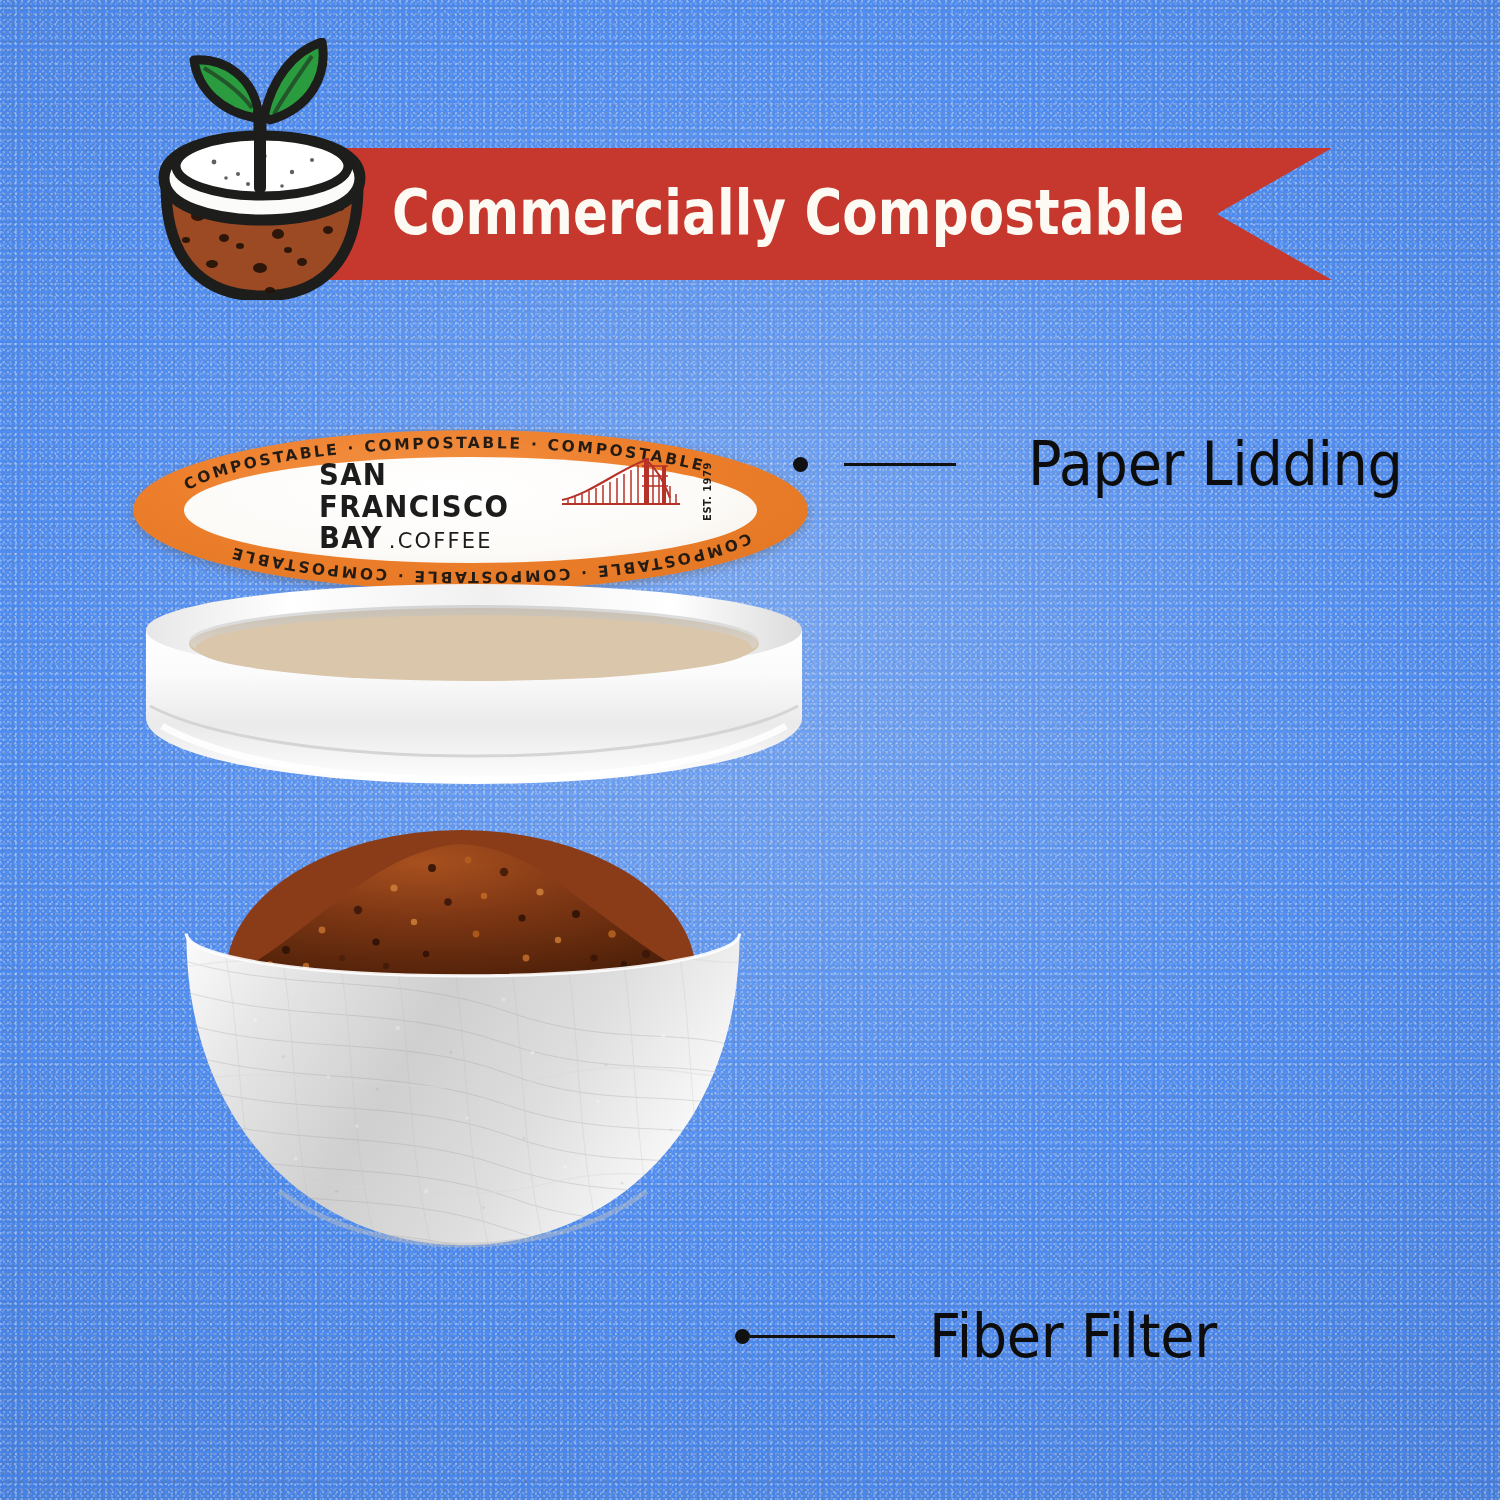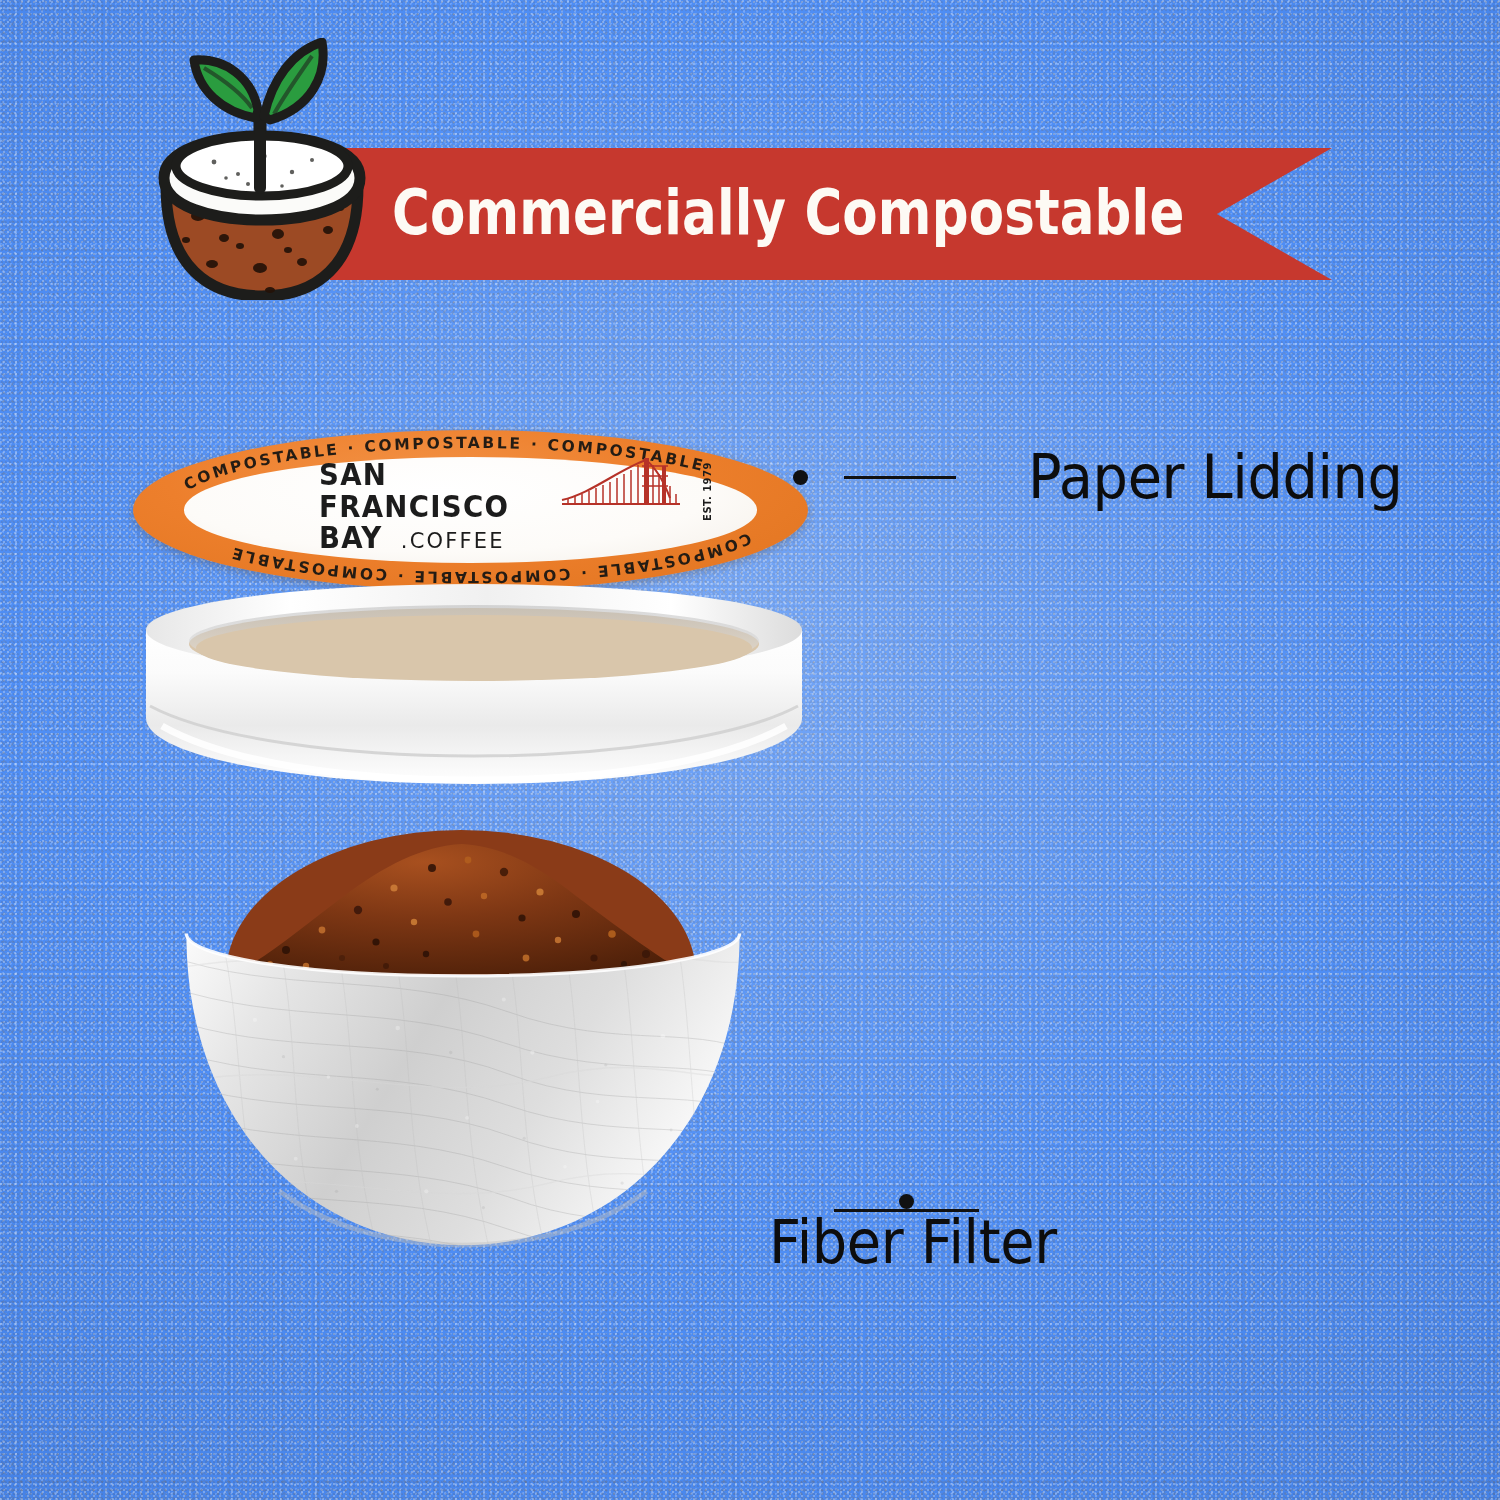--- a/index.html
+++ b/index.html
@@ -129,21 +129,21 @@
     font-family: "DejaVu Sans", sans-serif;
     font-weight: 700;
     line-height: .98;
     letter-spacing: 1.4px;
   }
   #logo-san      { font-size: 30px; transform: scaleX(.92); transform-origin: left center; }
   #logo-fran     { font-size: 30px; transform: scaleX(.92); transform-origin: left center; margin-top: 2px; }
   #logo-bayrow   { display: flex; align-items: flex-end; margin-top: 2px; }
   #logo-bay      { font-size: 30px; transform: scaleX(.92); transform-origin: left center; }
   #logo-coffee   { font-size: 21px; font-weight: 400; letter-spacing: 2.2px; color: #1c1c1c;
-                   font-family: "DejaVu Sans", sans-serif; margin-left: 13px; }
+                   font-family: "DejaVu Sans", sans-serif; margin-left: 1px; }
   #bridge {
     position: absolute;
     right: 2px; top: -4px;
     width: 128px; height: 62px;
   }
   #est-1979 {
     position: absolute;
     right: -12px; top: 2px;
     font-family: "DejaVu Sans", sans-serif;
     font-size: 10px;
@@ -206,33 +206,33 @@
     color: #0d0d0d;
     font-family: "DejaVu Sans", sans-serif;
     font-size: 60px;
     font-weight: 400;
     line-height: 1.03;
     letter-spacing: -.4px;
     white-space: pre-line;
     transform: scaleX(.93);
     transform-origin: left center;
   }
-  #co-0 { left: 793px; top: 447px; gap: 36px; }
+  #co-0 { left: 793px; top: 434px; gap: 36px; }
   #co-0 .lead { width: 112px; }
   #co-0 .co-label { margin-left: 36px; }
 
   #co-1 { left: 793px; top: 662px; }
   #co-1 .lead { width: 78px; }
   #co-1 .co-label { margin-left: 40px; }
 
   #co-2 { left: 723px; top: 940px; }
   #co-2 .lead { width: 126px; }
   #co-2 .co-label { margin-left: 38px; }
 
-  #co-3 { left: 735px; top: 1194px; flex-direction: column; }
+  #co-3 { left: 735px; top: 1306px; }
   #co-3 .lead { width: 145px; }
   #co-3 .co-label { margin-left: 34px; }
 </style>
 </head>
 <body>
 
 <div id="stage">
 
   <div class="grain"></div>
   <div class="grain2"></div>

